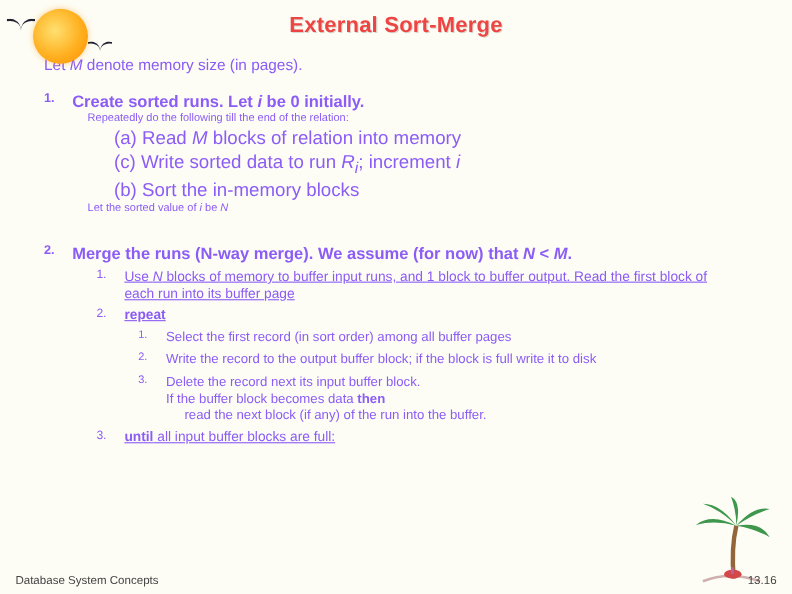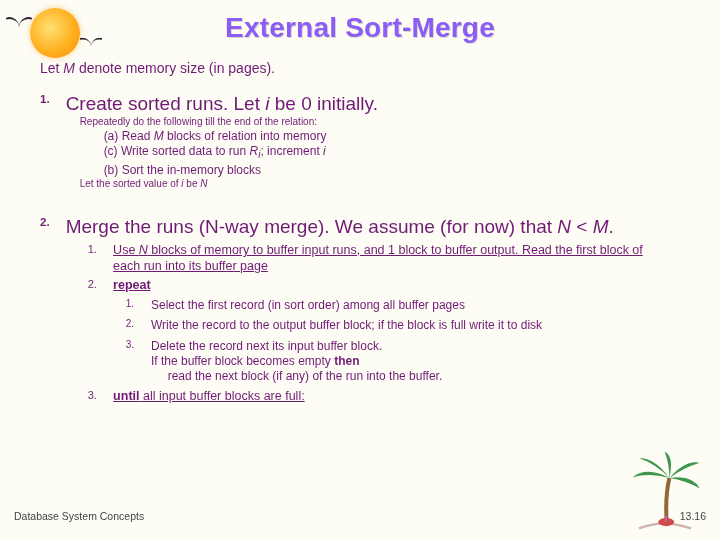--- a/index.html
+++ b/index.html
@@ -33,51 +33,51 @@
     width:13px;
     height:12px;
     border-top:2px solid #223;
   }
   .bird:before { left:0; border-radius: 0 13px 0 0; transform: skewY(-12deg);}
   .bird:after { right:0; border-radius: 13px 0 0 0; transform: skewY(12deg);}
   .bird.b1 { top: 16px; left: 6px; }
   .bird.b2 { top: 36px; left: 78px; transform: scale(0.85);}
   .slide-title {
     text-align: center;
-    font-size: 28px;
+    font-size: 20px;
     font-weight: bold;
-    color: #8b5cf6;
+    color: #ef4444;
     padding-top: 12px;
     text-shadow: 1px 1px 0 #d8d8cc;
     letter-spacing: 0.2px;
   }
   .content {
     padding: 10px 32px 0 40px;
     font-size: 13px;
-    color: #701a75;
+    color: #8b5cf6;
     line-height: 1.28;
   }
   .intro { margin: 6px 0 14px 0; font-size: 14px; }
   .em { font-style: italic; }
   .top-item { margin-bottom: 8px; }
   .top-num { font-weight: bold; font-size: 11.5px; display:inline-block; width: 22px; vertical-align: top;}
   .top-body { display:inline-block; width: 620px; vertical-align: top;}
-  .top-head { font-weight: normal; font-size: 19px; margin-top: 38px; }
+  .top-head { font-weight: bold; font-size: 15px; margin-top: 38px; }
   .sub1 { padding-left: 14px; font-size: 10px; }
-  .sub1b { padding-left: 38px; font-size: 12px; }
+  .sub1b { padding-left: 38px; font-size: 17px; }
   .sub2 { padding-left: 22px; font-size: 12.5px; margin-top:3px;}
   .sub2 .n { font-size: 11px; display:inline-block; width:22px; vertical-align: top;}
   .sub2 .t { display:inline-block; width: 560px; vertical-align: top; text-decoration: underline;}
   .sub3 { padding-left: 60px; font-size: 12px; margin-top:5px;}
   .sub3 .n { font-size: 10px; display:inline-block; width:22px; vertical-align: top;}
   .sub3 .t { display:inline-block; width: 520px; vertical-align: top;}
   .gap { height: 16px; }
   .footer {
     position: absolute;
-    bottom: 18px;
+    bottom: 6px;
     left: 0;
     width: 100%;
     font-size: 10.5px;
     color: #444;
     padding: 0 14px;
     display: flex;
     justify-content: space-between;
   }
   .palm {
     position: absolute;
@@ -136,21 +136,21 @@
         <span class="t">Select the first record (in sort order) among all buffer pages</span>
       </div>
       <div class="sub3">
         <span class="n">2.</span>
         <span class="t">Write the record to the output buffer block; if the block is full write it to disk</span>
       </div>
       <div class="sub3">
         <span class="n">3.</span>
         <span class="t">
           <span>Delete the record next its input buffer block.</span><br>
-          <span>If the buffer block becomes empty </span><b>then</b><br>
+          <span>If the buffer block becomes data </span><b>then</b><br>
           <span style="white-space:pre">     read the next block (if any) of the run into the buffer.</span>
         </span>
       </div>
 
       <div class="sub2">
         <span class="n">3.</span>
         <span class="t"><b>until</b><span> all input buffer blocks are full:</span></span>
       </div>
     </span>
   </div>

